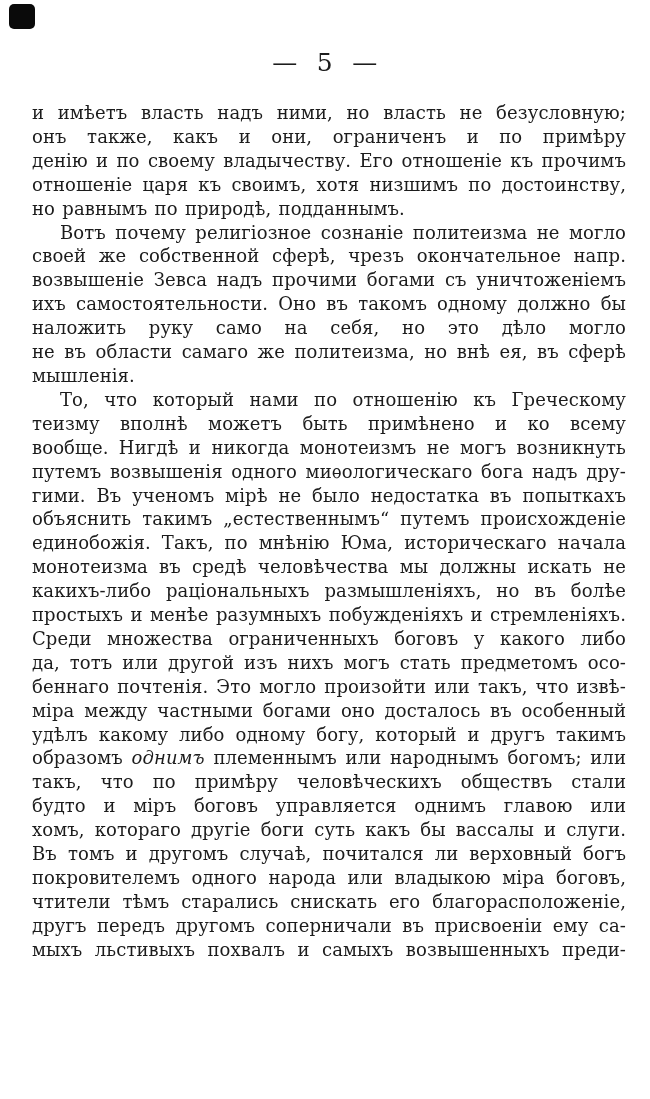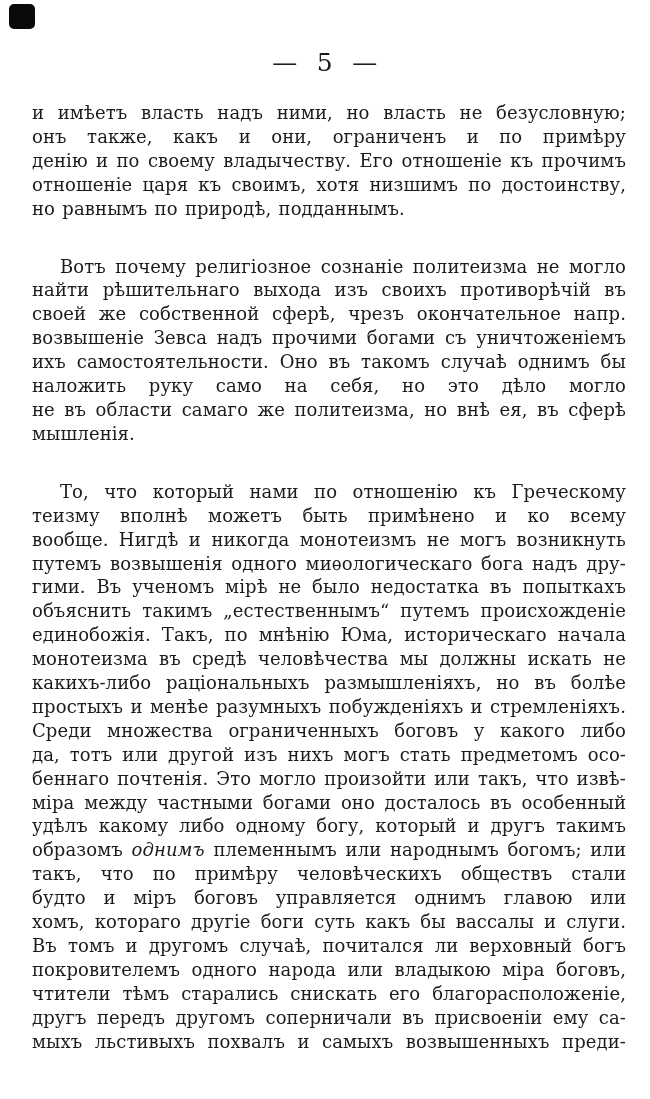--- a/index.html
+++ b/index.html
@@ -35,21 +35,21 @@
     word-spacing: 1.5px;
     letter-spacing: 0.1px;
   }
   .tl {
     text-align: justify;
     text-align-last: justify;
     height: 23.92px;
     overflow: hidden;
     white-space: normal;
   }
-  .tl.indent { text-indent: 28px; margin-top: 34px; }
+  .tl.indent { text-indent: 28px; }
   .tl.para-end { text-align-last: left; }
   .tl i { font-style: italic; }
 </style>
 </head>
 <body>
 
 <div class="page">
 
   <div class="corner-mark"></div>
 
@@ -57,24 +57,23 @@
     <span>—</span><span class="num">5</span><span>—</span>
   </div>
 
   <div class="textblock">
     <div class="tl">и имѣетъ власть надъ ними, но власть не безусловную;</div>
     <div class="tl">онъ также, какъ и они, ограниченъ и по примѣру происхож-</div>
     <div class="tl">денію и по своему владычеству. Его отношеніе къ прочимъ</div>
     <div class="tl">отношеніе царя къ своимъ, хотя низшимъ по достоинству,</div>
     <div class="tl para-end">но равнымъ по природѣ, подданнымъ.</div>
     <div class="tl indent">Вотъ почему религіозное сознаніе политеизма не могло</div>
-    <div class="tl">найти рѣшительнаго выхода изъ своихъ противорѣчій въ</div>
     <div class="tl">своей же собственной сферѣ, чрезъ окончательное напр.</div>
     <div class="tl">возвышеніе Зевса надъ прочими богами съ уничтоженіемъ</div>
-    <div class="tl">ихъ самостоятельности. Оно въ такомъ случаѣ однимъ бы</div>
+    <div class="tl">ихъ самостоятельности. Оно въ такомъ одному должно бы</div>
     <div class="tl">наложить руку само на себя, но это дѣло могло совершиться</div>
     <div class="tl">не въ области самаго же политеизма, но внѣ ея, въ сферѣ</div>
     <div class="tl para-end">мышленія.</div>
     <div class="tl indent">То, что который нами по отношенію къ Греческому поли-</div>
     <div class="tl">теизму вполнѣ можетъ быть примѣнено и ко всему язычеству</div>
     <div class="tl">вообще. Нигдѣ и никогда монотеизмъ не могъ возникнуть</div>
     <div class="tl">путемъ возвышенія одного миѳологическаго бога надъ дру-</div>
     <div class="tl">гими. Въ ученомъ мірѣ не было недостатка въ попыткахъ</div>
     <div class="tl">объяснить такимъ „естественнымъ“ путемъ происхожденіе</div>
     <div class="tl">единобожія. Такъ, по мнѣнію Юма, историческаго начала</div>

